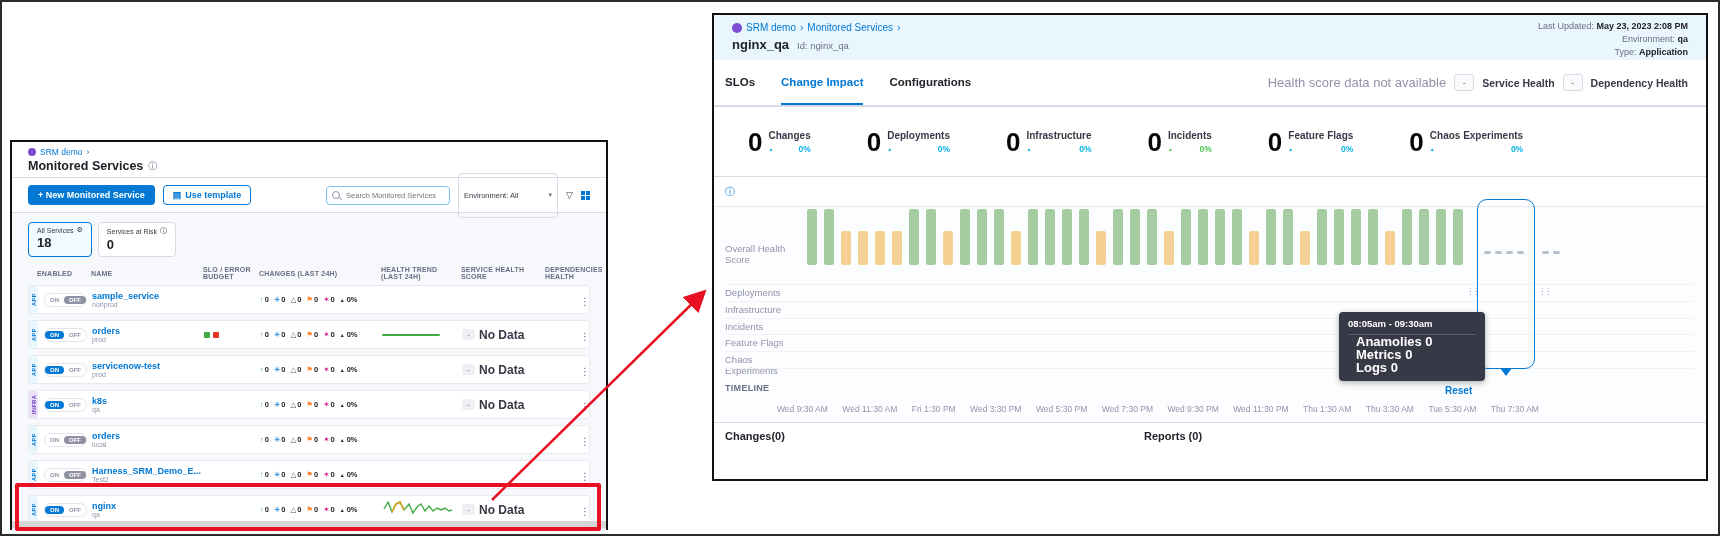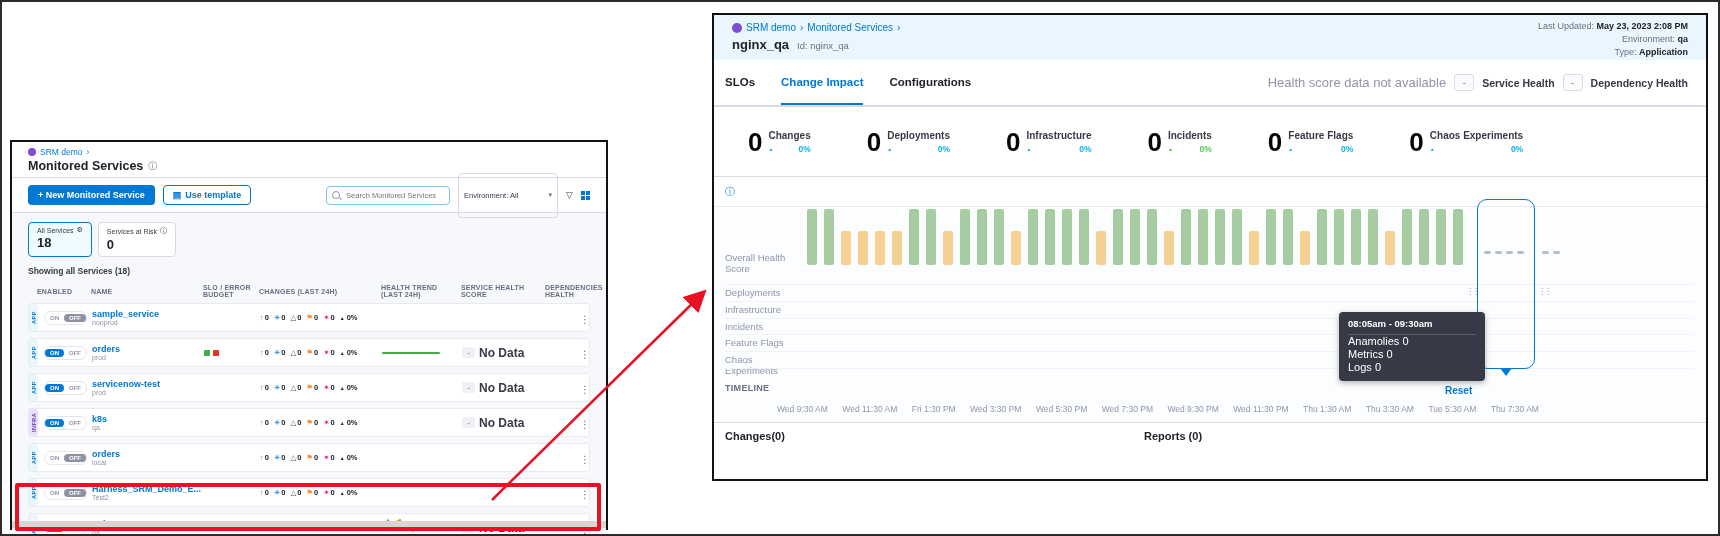--- a/index.html
+++ b/index.html
@@ -129,21 +129,21 @@
   .sel-window{position:absolute;left:763px;top:-8px;width:58px;height:170px;border:1.5px solid var(--accent);
               border-radius:10px;box-sizing:border-box;cursor:grab;}
   .sel-triangle{position:absolute;left:786px;top:161px;width:0;height:0;border-left:6px solid transparent;
                 border-right:6px solid transparent;border-top:8px solid var(--accent);}
   .grip{position:absolute;top:80px;font-size:8px;color:#9293ab;letter-spacing:-2px;cursor:ew-resize;}
   .grip-l{left:752px;} .grip-r{left:824px;}
   .dash{position:absolute;top:44px;width:7px;height:3px;border-radius:2px;background:#b9bdca;}
   .tooltip{position:absolute;left:625px;top:105px;width:128px;background:var(--tooltip-bg);border-radius:4px;
            padding:6px 9px 7px;color:#fff;box-shadow:0 2px 6px rgba(0,0,0,.3);}
   .tt-head{font-size:9.5px;font-weight:bold;padding-bottom:5px;border-bottom:1px solid #5b5d6e;}
-  .tt-line{font-size:11px;font-weight:normal;line-height:13px;}
+  .tt-line{font-size:13px;font-weight:bold;line-height:13px;margin-left:8px;}
   .tt-line:first-of-type{margin-top:5px;}
   .reset-link{position:absolute;left:731px;top:178px;font-size:10px;font-weight:bold;color:var(--accent);cursor:pointer;}
   .x-labels{position:absolute;left:63px;top:197px;width:762px;display:flex;justify-content:space-between;}
   .x-labels span{font-size:8.5px;color:#9293ab;}
   .rp-footer{position:relative;border-top:1px solid #d9dae5;height:25px;display:flex;align-items:center;}
   .f-changes{font-size:11px;font-weight:bold;color:#22222a;margin-left:11px;}
   .f-reports{position:absolute;left:430px;font-size:11px;font-weight:bold;color:#22222a;}
 
   
   .red-box{position:absolute;left:15px;top:483px;width:578px;height:40px;border:4px solid var(--annotation-red);
@@ -200,21 +200,20 @@
         <div class="stat-value">18</div>
       </div>
       <div class="stat-card">
         <div class="stat-label">
             <span>Services at Risk</span>
           <span>ⓘ</span>
           </div>
         <div class="stat-value">0</div>
       </div>
     </div>
-    <div class="showing">Showing all Services (18)</div>
 
     <div class="svc-grid tbl-header">
       <span></span>
       <span>ENABLED</span>
       <span>NAME</span>
       <span>SLO / ERROR BUDGET</span>
       <span>CHANGES (LAST 24H)</span>
       <span>HEALTH TREND (LAST 24H)</span>
       <span>SERVICE HEALTH SCORE</span>
       <span>DEPENDENCIES HEALTH</span>
@@ -697,21 +696,21 @@
         <div class="bar bar-green"></div>
         <div class="bar bar-green"></div>
         <div class="bar bar-green"></div>
         <div class="bar bar-green"></div>
         <div class="bar bar-yellow"></div>
         <div class="bar bar-green"></div>
         <div class="bar bar-green"></div>
         <div class="bar bar-green"></div>
         <div class="bar bar-green"></div>
       </div>
-    <div class="chart-label" style="top:45px">Overall Health Score</div>
+    <div class="chart-label" style="top:36px">Overall Health Score</div>
     <div class="chart-label" style="top:80px">Deployments</div>
     <div class="chart-label" style="top:97px">Infrastructure</div>
     <div class="chart-label" style="top:114px">Incidents</div>
     <div class="chart-label" style="top:130px">Feature Flags</div>
     <div class="chart-label" style="top:147px">Chaos Experiments</div>
     <div class="chart-rowline" style="top:77px"></div>
     <div class="chart-rowline" style="top:94px"></div>
     <div class="chart-rowline" style="top:111px"></div>
     <div class="chart-rowline" style="top:127px"></div>
     <div class="chart-rowline" style="top:144px"></div>

